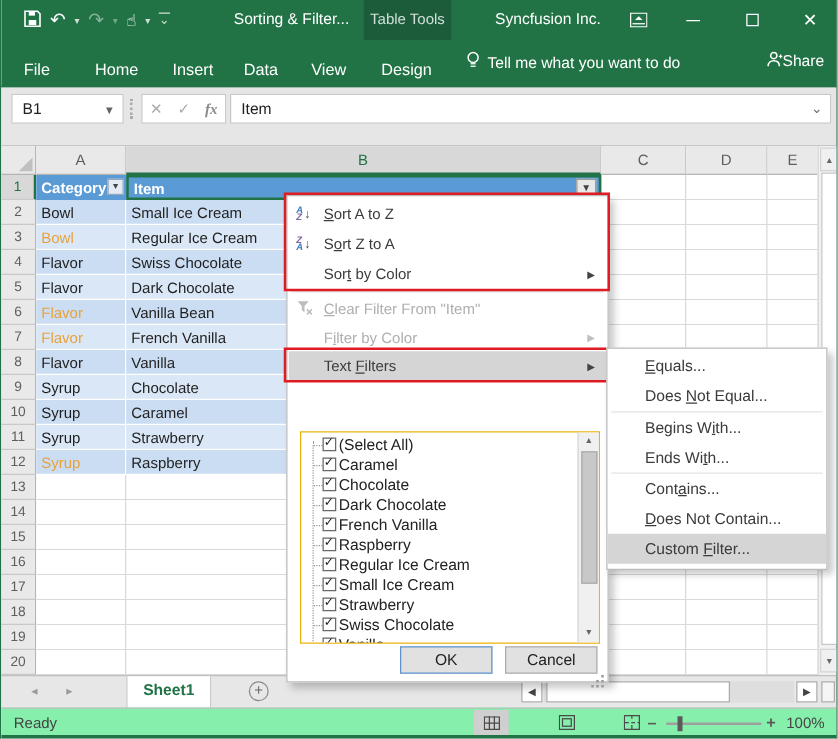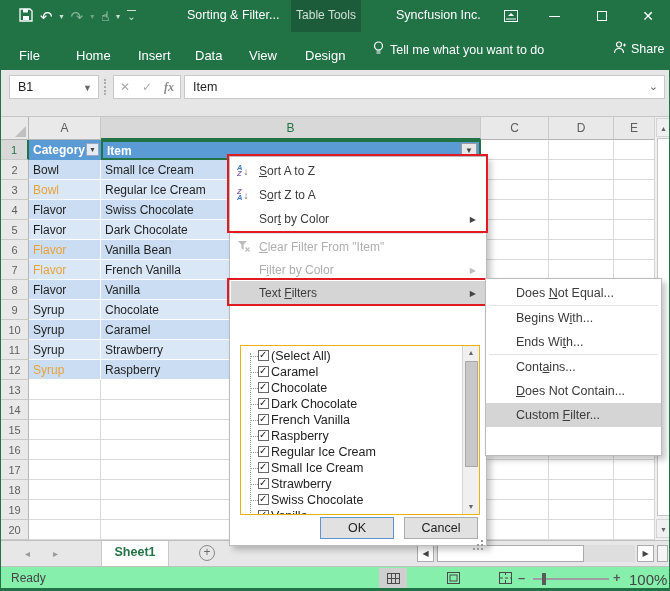--- a/index.html
+++ b/index.html
@@ -18,21 +18,21 @@
   .ctx-label { position:absolute; left:290px; top:8px; width:70px; text-align:center; font-size:12px; color:#cfe0d6; }
   .account { position:absolute; left:395px; top:8px; font-size:12.5px; color:#fff; }
   .winbtn { position:absolute; top:0; height:32px; width:30px; display:flex; align-items:center; justify-content:center; color:#fff; }
   .maxbox { width:10px; height:10px; border:1px solid #fff; display:inline-block; }
   .minbar { width:11px; height:1px; background:#fff; display:inline-block; }
 
   
   .tabrow { position:absolute; left:0; top:32px; width:670px; height:38px; background:#217346; border-bottom:2px solid #217346; }
   .rtab { position:absolute; top:16px; color:#fff; font-size:13px; }
   .tellme { position:absolute; left:372px; top:9px; color:#fff; font-size:12.5px; display:flex; align-items:center; gap:6px; }
-  .share { position:absolute; left:612px; top:9px; color:#fff; font-size:12.5px; display:flex; align-items:center; gap:5px; }
+  .share { position:absolute; left:612px; top:9px; color:#fff; font-size:12.5px; display:flex; align-items:center; }
 
   
   .fbar { position:absolute; left:0; top:70px; width:670px; height:47px; background:#E6E6E6; border-bottom:1px solid #C6C6C6; }
   .namebox { position:absolute; left:8px; top:5px; width:90px; height:24px; background:#fff; border:1px solid #C9C9C9; font-size:12.5px; color:#222; padding:4px 0 0 8px; }
   .namebox .dd { position:absolute; right:6px; top:7px; font-size:9px; color:#666; }
   .fdots { position:absolute; left:103px; top:9px; height:16px; border-left:2px dotted #ABABAB; }
   .fbtns { position:absolute; left:112px; top:5px; width:68px; height:24px; background:#fff; border:1px solid #C9C9C9;
            display:flex; align-items:center; justify-content:space-around; color:#A9A9A9; font-size:12px; }
   .fx { font-family:"Liberation Serif","DejaVu Serif",serif; font-style:italic; font-weight:bold; color:#8A8A8A; }
   .ffield { position:absolute; left:183px; top:5px; width:481px; height:24px; background:#fff; border:1px solid #C9C9C9;
@@ -96,21 +96,21 @@
   .splitbox { position:absolute; left:656px; top:4px; width:11px; height:17px; background:#F5F5F5; border:1px solid #ABABAB; }
 
   
   .statusbar { position:absolute; left:0; top:566px; width:670px; height:22px; background:#86efac; border-top:1px solid #C0C0C0; }
   .ready { position:absolute; left:10px; top:4px; font-size:12px; color:#444; }
   .viewbtn { position:absolute; top:1px; width:28px; height:20px; display:flex; align-items:center; justify-content:center; }
   .viewbtn.sel { background:#CFCFCF; }
   .zoomctl { position:absolute; top:3px; color:#5A5A5A; font-size:13px; font-weight:bold; }
   .ztrack { position:absolute; left:532px; top:11px; width:76px; height:2px; background:#9E9E9E; }
   .zhandle { position:absolute; left:541px; top:6px; width:4px; height:12px; background:#5A5A5A; }
-  .zoomval { position:absolute; left:628px; top:4px; font-size:15px; color:#444; }
+  .zoomval { position:absolute; left:628px; top:4px; font-size:12px; color:#444; }
   .greenstrip { position:absolute; left:0; top:588px; width:670px; height:3px; background:#217346; }
 
   
   .menu { position:absolute; left:228px; top:156px; width:258px; height:390px; background:#fff; border:1px solid #BBBBBB;
           box-shadow:4px 4px 6px rgba(0,0,0,.22); z-index:10; font-size:12px; color:#3C3C3C; }
   .mi { position:absolute; left:1px; width:254px; height:24px; display:flex; align-items:center; padding-left:6px; }
   .mi .icon-slot { width:22px; flex:0 0 22px; display:flex; align-items:center; }
   .mi .lbl { white-space:nowrap; }
   .mi.disabled { color:#AFAFAF; }
   .mi.hl { background:#D5D5D5; }
@@ -449,20 +449,21 @@
 
     <div class="btn ok">OK</div>
     <div class="btn cancel">Cancel</div>
     <span class="grip"></span>
   </div>
 
   <div class="redbox redbox1"></div>
   <div class="redbox redbox2"></div>
 
   <div class="submenu">
+    <div class="smi"><span></span><span class="key">E</span><span>quals...</span></div>
     <div class="smi"><span>Does </span><span class="key">N</span><span>ot Equal...</span></div>
     <div class="smsep"></div>
     <div class="smi"><span>Begins W</span><span class="key">i</span><span>th...</span></div>
     <div class="smi"><span>Ends Wi</span><span class="key">t</span><span>h...</span></div>
     <div class="smsep"></div>
     <div class="smi"><span>Cont</span><span class="key">a</span><span>ins...</span></div>
     <div class="smi"><span></span><span class="key">D</span><span>oes Not Contain...</span></div>
     <div class="smi hl"><span>Custom </span><span class="key">F</span><span>ilter...</span></div>
   </div>
 

